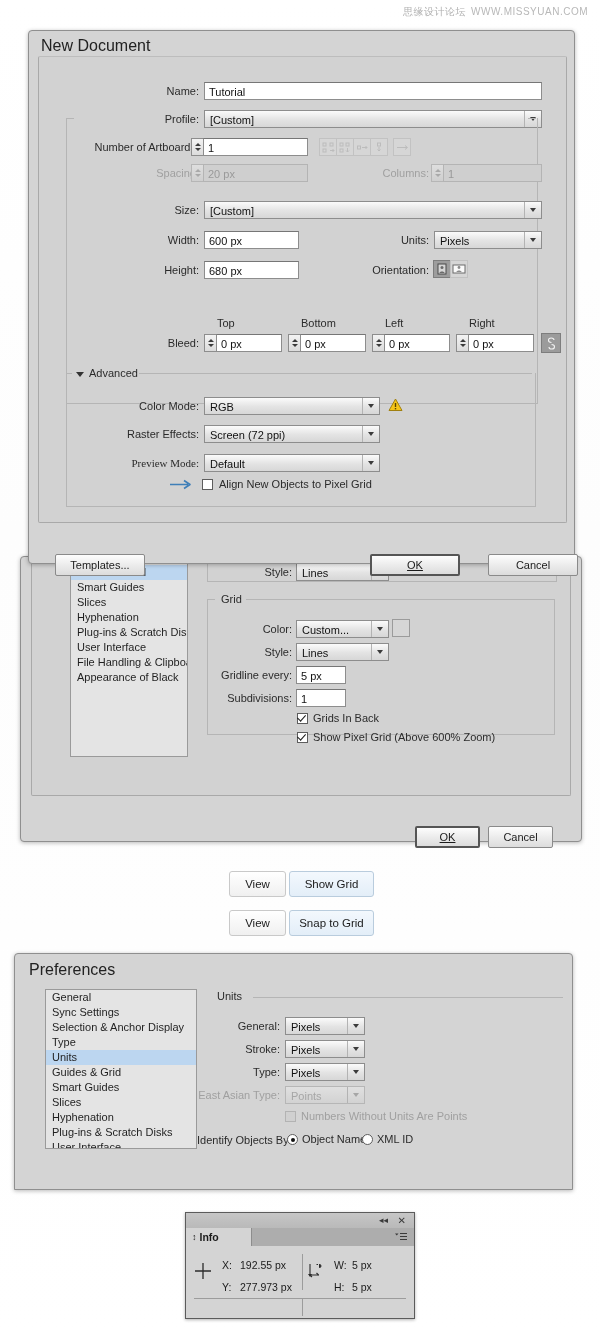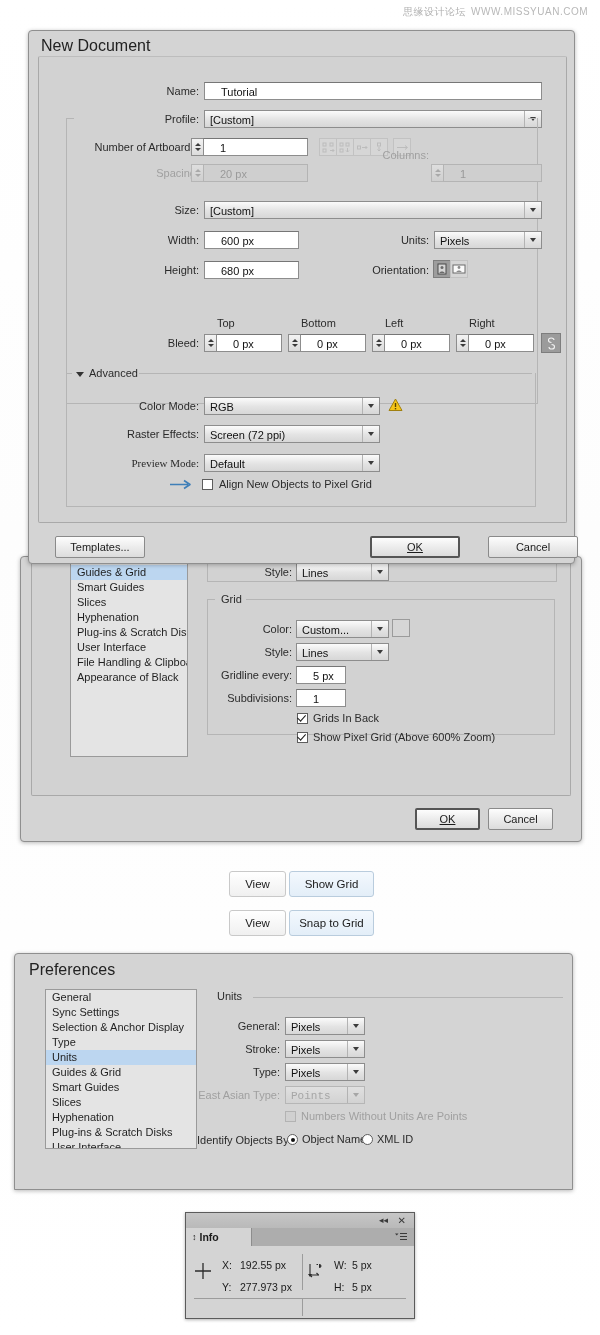--- a/index.html
+++ b/index.html
@@ -45,32 +45,32 @@
   
   .lbl{position:absolute;font-size:11px;color:#2b2b2b;text-align:right;white-space:nowrap;}
   .lbl.dim{color:#a0a0a0;}
   .lbl.left{text-align:left;}
 
   .txt{
     position:absolute;background:#ffffff;
     border:1px solid #8d8d8d;border-top-color:#767676;
     box-sizing:border-box;
     font-size:11px;color:#111;
-    padding:1px 0 0 16px;line-height:16px;height:18px;
+    padding:1px 0 0 4px;line-height:16px;height:18px;
   }
   .txt.dim{background:#cfcfcf;border-color:#b4b4b4;color:#9a9a9a;}
 
   .sel{
     position:absolute;box-sizing:border-box;height:18px;
     background:linear-gradient(180deg,#fbfbfb 0%,#e3e3e3 55%,#d7d7d7 100%);
     border:1px solid #8d8d8d;
     font-size:11px;color:#111;
     padding:1px 0 12px 5px;line-height:16px;
   }
-  .sel.dim{color:#a6a6a6;background:linear-gradient(180deg,#e0e0e0,#d2d2d2);border-color:#b6b6b6;font-family:Liberation Mono, monospace;}
+  .sel.dim{color:#a6a6a6;background:linear-gradient(180deg,#e0e0e0,#d2d2d2);border-color:#b6b6b6;}
   .sel .arrow{
     position:absolute;right:0;top:0;bottom:0;width:16px;
     border-left:1px solid #b3b3b3;
     display:flex;align-items:center;justify-content:center;
   }
   .sel .arrow::after{
     content:"";width:0;height:0;
     border-left:3.5px solid transparent;border-right:3.5px solid transparent;
     border-top:4px solid #3b3b3b;
   }
@@ -89,20 +89,21 @@
   .stepper.dim i.up{border-bottom-color:#a9a9a9;}
   .stepper.dim i.dn{border-top-color:#a9a9a9;}
 
   .btn{
     position:absolute;box-sizing:border-box;
     background:linear-gradient(180deg,#fdfdfd 0%,#ececec 50%,#dcdcdc 100%);
     border:1px solid #8a8a8a;border-radius:2px;
     font-size:11px;color:#1b1b1b;
     display:flex;align-items:center;justify-content:center;
     height:22px;
+    margin-top:18px;
   }
   .btn.primary{border:2px solid #555;text-decoration:underline;}
 
   .group{
     position:absolute;box-sizing:border-box;
     border:1px solid #b5b5b5;border-top:none;
   }
   .group-top{position:absolute;height:1px;background:#b5b5b5;}
   .group-legend{position:absolute;font-size:11px;color:#2b2b2b;background:#d2d2d2;padding:0 4px;}
 
@@ -310,21 +311,21 @@
         </div>
       </div>
 
       <div class="lbl dim" style="left:70px;top:110px;width:90px;">Spacing:</div>
       <div class="stepper dim" style="left:152px;top:107px;">
         <i class="up"></i>
           <i class="dn"></i>
       </div>
       <div class="txt dim" style="left:164px;top:107px;width:105px;">20 px</div>
 
-      <div class="lbl dim" style="left:300px;top:92px;width:90px;">Columns:</div>
+      <div class="lbl dim" style="left:300px;top:110px;width:90px;">Columns:</div>
       <div class="stepper dim" style="left:392px;top:107px;">
         <i class="up"></i>
           <i class="dn"></i>
       </div>
       <div class="txt dim" style="left:404px;top:107px;width:99px;">1</div>
 
       <div class="lbl" style="left:80px;top:147px;width:80px;">Size:</div>
       <div class="sel" style="left:165px;top:144px;width:338px;">
         <span>[Custom]</span>
         <span class="arrow"></span>

